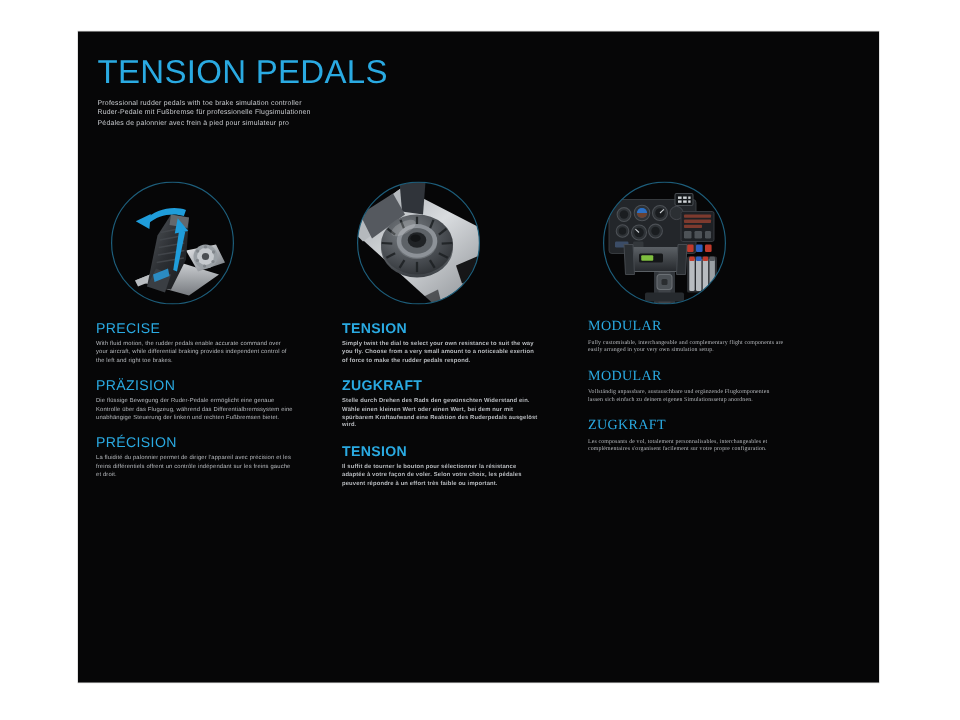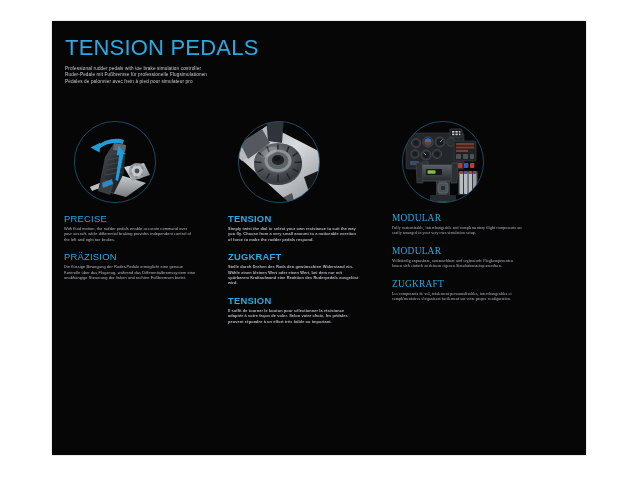--- a/index.html
+++ b/index.html
@@ -191,20 +191,24 @@
           </svg>
         </div>
 
         <div class="block first">
           <div class="feat-head">PRECISE</div>
           <div class="feat-body">With fluid motion, the rudder pedals enable accurate command over your aircraft, while differential braking provides independent control of the left and right toe brakes.</div>
         </div>
         <div class="block">
           <div class="feat-head">PRÄZISION</div>
           <div class="feat-body">Die flüssige Bewegung der Ruder-Pedale ermöglicht eine genaue Kontrolle über das Flugzeug, während das Differentialbremssystem eine unabhängige Steuerung der linken und rechten Fußbremsen bietet.</div>
+        </div>
+        <div class="block">
+          <div class="feat-head">PRÉCISION</div>
+          <div class="feat-body">La fluidité du palonnier permet de diriger l'appareil avec précision et les freins différentiels offrent un contrôle indépendant sur les freins gauche et droit.</div>
         </div>
       </div>
 
       <div class="col col-2">
         <div class="shot">
           <svg width="82" height="82" viewBox="0 0 82 82">
             <defs>
               <clipPath id="c2">
                   <circle cx="41" cy="41" r="40.6"></circle>
                 </clipPath>

